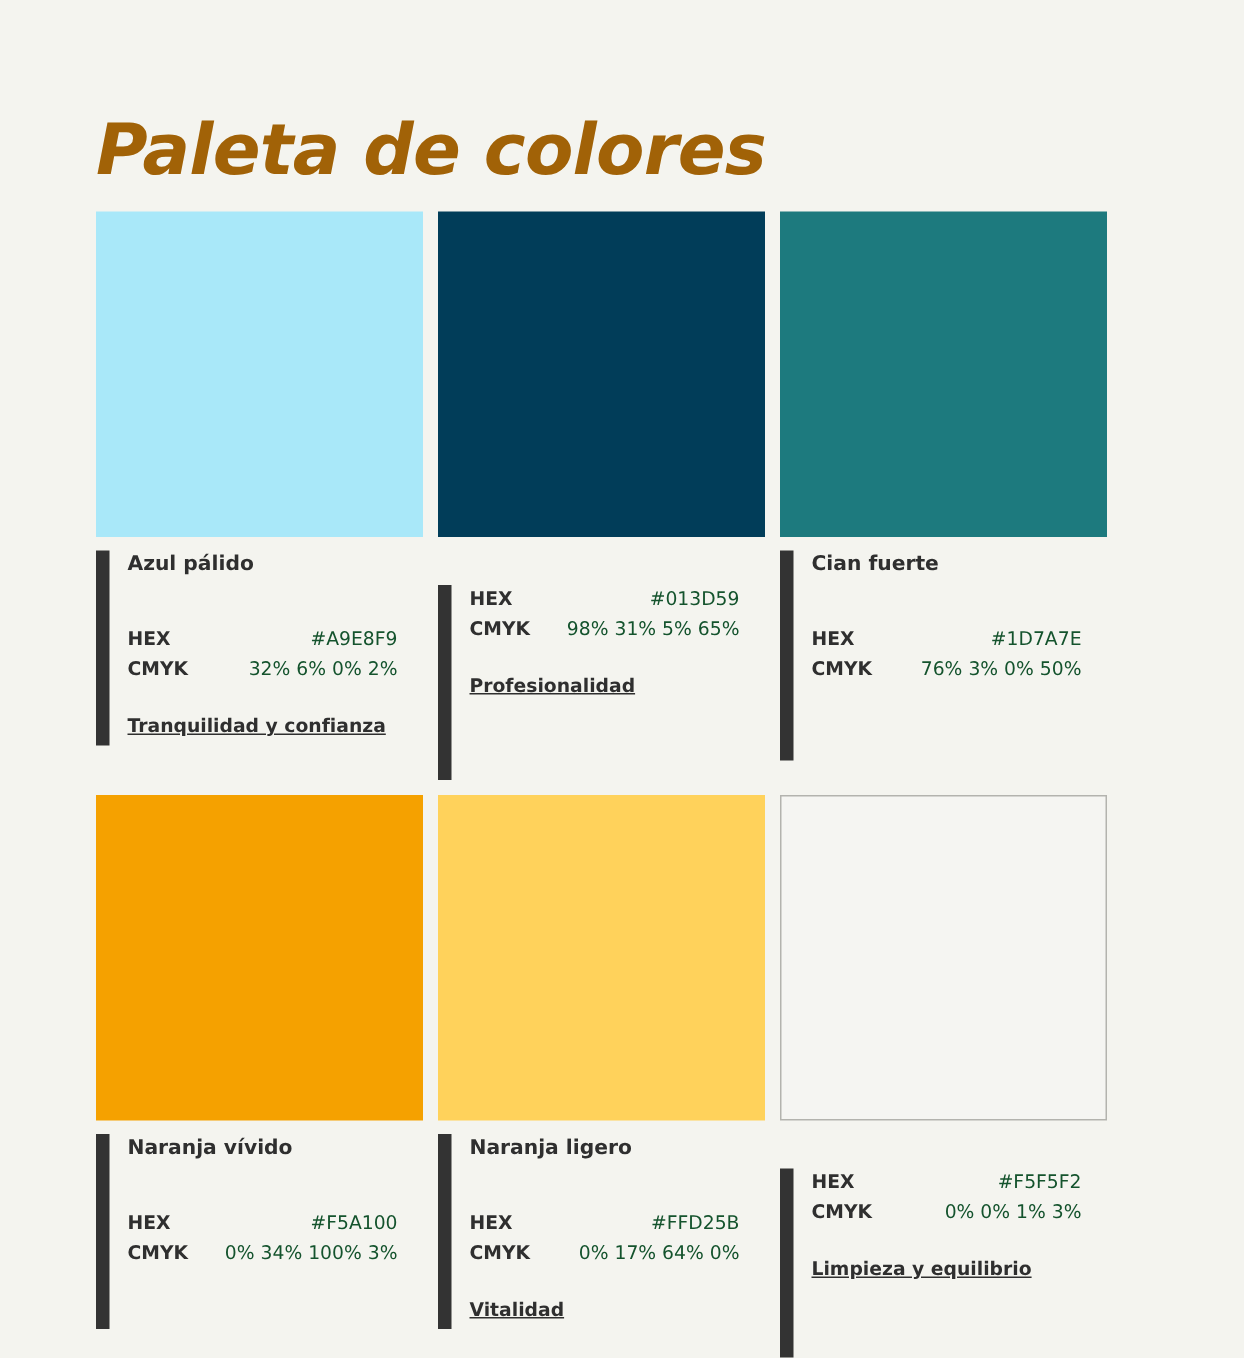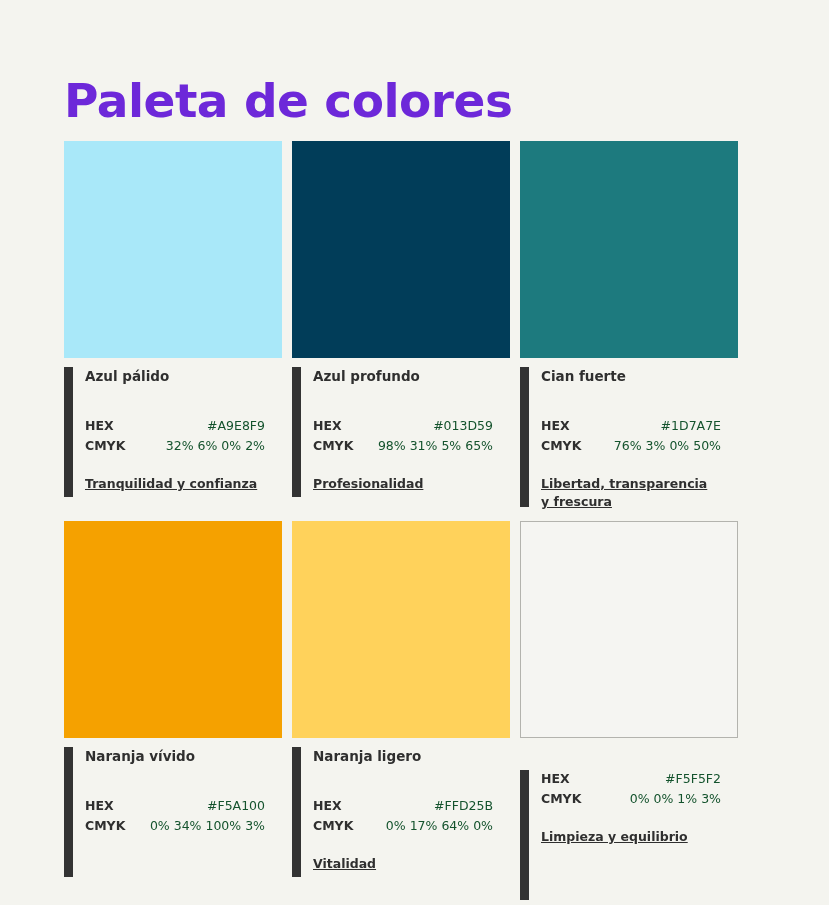--- a/index.html
+++ b/index.html
@@ -23,22 +23,23 @@
   }
 
   
   .page-title {
     position: absolute;
     left: 64px;
     top: 42px;
     font-family: "DejaVu Sans", "Liberation Sans", sans-serif;
     font-size: 47px;
     font-weight: bold;
+    font-style: italic;
     letter-spacing: -0.5px;
-    color: #6d28d9;
+    color: #a16207;
     white-space: nowrap;
   }
 
   
   .palette-grid {
     position: absolute;
     left: 64px;
     top: 141px;
     width: 712px;
     display: grid;
@@ -143,42 +144,40 @@
             <div class="spec-label">CMYK</div>
             <div class="spec-value">32% 6% 0% 2%</div>
           </div>
           <div class="meaning">Tranquilidad y confianza</div>
         </div>
       </div>
       <div class="color-card">
         <div class="swatch" style="background: rgb(1, 61, 89);"></div>
         <div class="card-body">
           <div class="accent-bar"></div>
-          <div class="color-name">Azul profundo</div>
           <div class="specs">
             <div class="spec-label">HEX</div>
             <div class="spec-value">#013D59</div>
             <div class="spec-label">CMYK</div>
             <div class="spec-value">98% 31% 5% 65%</div>
           </div>
           <div class="meaning">Profesionalidad</div>
         </div>
       </div>
       <div class="color-card">
         <div class="swatch" style="background: rgb(29, 122, 126);"></div>
         <div class="card-body">
           <div class="accent-bar tall"></div>
           <div class="color-name">Cian fuerte</div>
           <div class="specs">
             <div class="spec-label">HEX</div>
             <div class="spec-value">#1D7A7E</div>
             <div class="spec-label">CMYK</div>
             <div class="spec-value">76% 3% 0% 50%</div>
           </div>
-          <div class="meaning">Libertad, transparencia y frescura</div>
         </div>
       </div>
       <div class="color-card">
         <div class="swatch" style="background: rgb(245, 161, 0);"></div>
         <div class="card-body">
           <div class="accent-bar"></div>
           <div class="color-name">Naranja vívido</div>
           <div class="specs">
             <div class="spec-label">HEX</div>
             <div class="spec-value">#F5A100</div>

